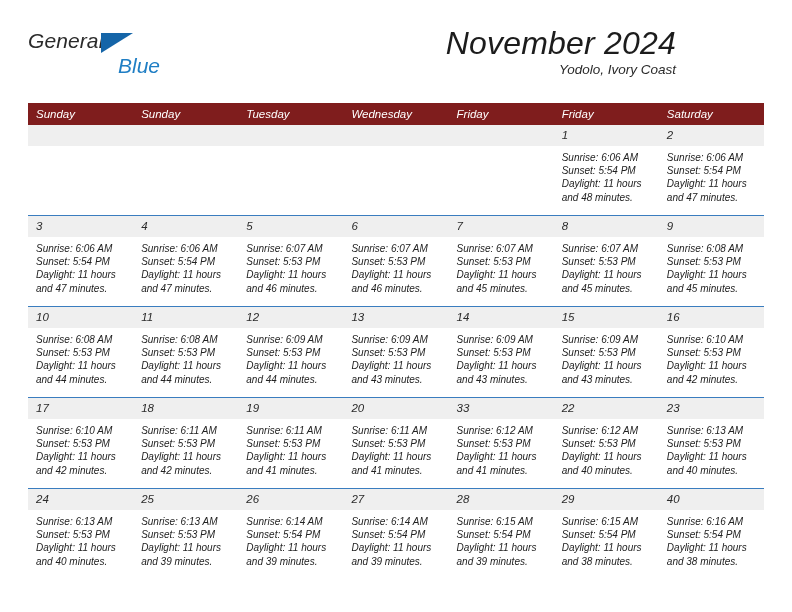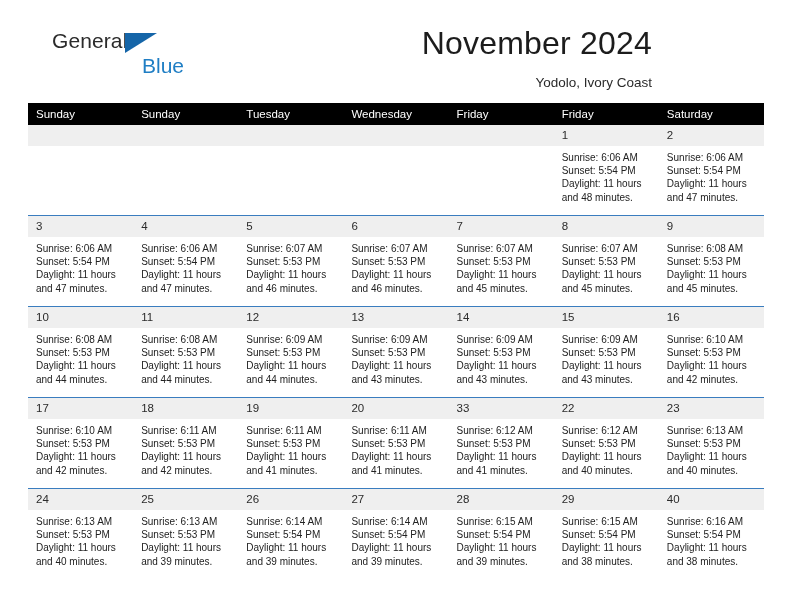--- a/index.html
+++ b/index.html
@@ -13,21 +13,22 @@
     font-family: "Liberation Sans", sans-serif;
     color: #1a1a1a;
     overflow: hidden;
   }
 
   .page {
     position: relative;
     width: 704px;
     height: 612px;
     box-sizing: border-box;
-    padding: 0 44px;
+    padding: 0 20px;
+    font-style: italic;
   }
 
   
   .header {
     position: relative;
     height: 73px;
   }
 
   .logo {
     position: absolute;
@@ -72,35 +73,35 @@
     font-size: 32px;
     color: #1c1c1c;
     font-weight: normal;
     letter-spacing: 0.2px;
     line-height: 30px;
   }
   .cal-subtitle {
     font-size: 13.5px;
     color: #2a2a2a;
     line-height: 18px;
-    margin-top: 16px;
+    margin-top: 3px;
   }
 
   
   .calendar {
     position: absolute;
     left: 28px;
     top: 103px;
     width: 736px;
     border-collapse: collapse;
     table-layout: fixed;
   }
 
   .calendar th {
-    background: #000000;
+    background: #7f1d1d;
     color: #ffffff;
     font-size: 11.5px;
     font-weight: normal;
     text-align: left;
     padding: 5px 0 5px 8px;
     height: 10px;
     border: none;
   }
 
   .calendar td {

